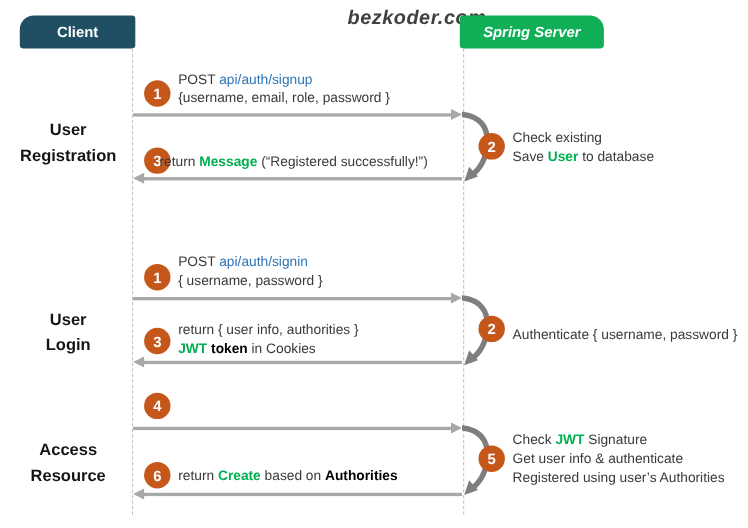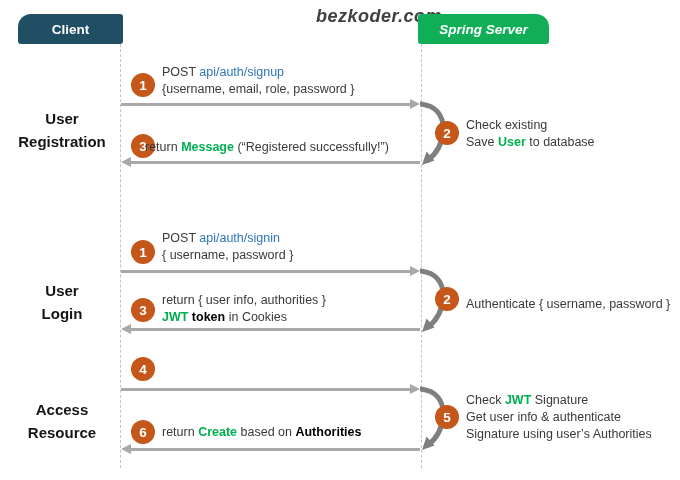--- a/index.html
+++ b/index.html
@@ -146,21 +146,21 @@
   </div>
 
   <svg class="loop" style="top:385px;" viewBox="0 0 30 66">
     <path d="M1,4 C16,6 24,15 23,31 C22,45 16,54 8,60" fill="none" stroke="#7F7F7F" stroke-width="5" stroke-linecap="round"></path>
     <polygon points="2,65 14.5,60.5 6.5,51.5" fill="#7F7F7F"></polygon>
   </svg>
   <div class="circle" style="left:435px; top:405px;">5</div>
   <div class="msg-text" style="left:466px; top:392px;">
     <div><span class="seg-p">Check </span><span class="seg-green">JWT</span><span class="seg-p"> Signature</span></div>
     <div><span class="seg-p">Get user info &amp; authenticate</span></div>
-    <div><span class="seg-p">Signature using user’s Authorities</span></div>
+    <div><span class="seg-p">Registered using user’s Authorities</span></div>
   </div>
 
   <div class="circle" style="left:131px; top:420px;">6</div>
   <div class="msg-text" style="left:162px; top:424px;">
     <div><span class="seg-p">return </span><span class="seg-green">Create</span><span class="seg-p"> based on </span><span class="seg-bold">Authorities</span></div>
   </div>
   <div class="arrow left" style="top:444px;">
     <div class="head"></div>
     <div class="bar"></div>
   </div>

